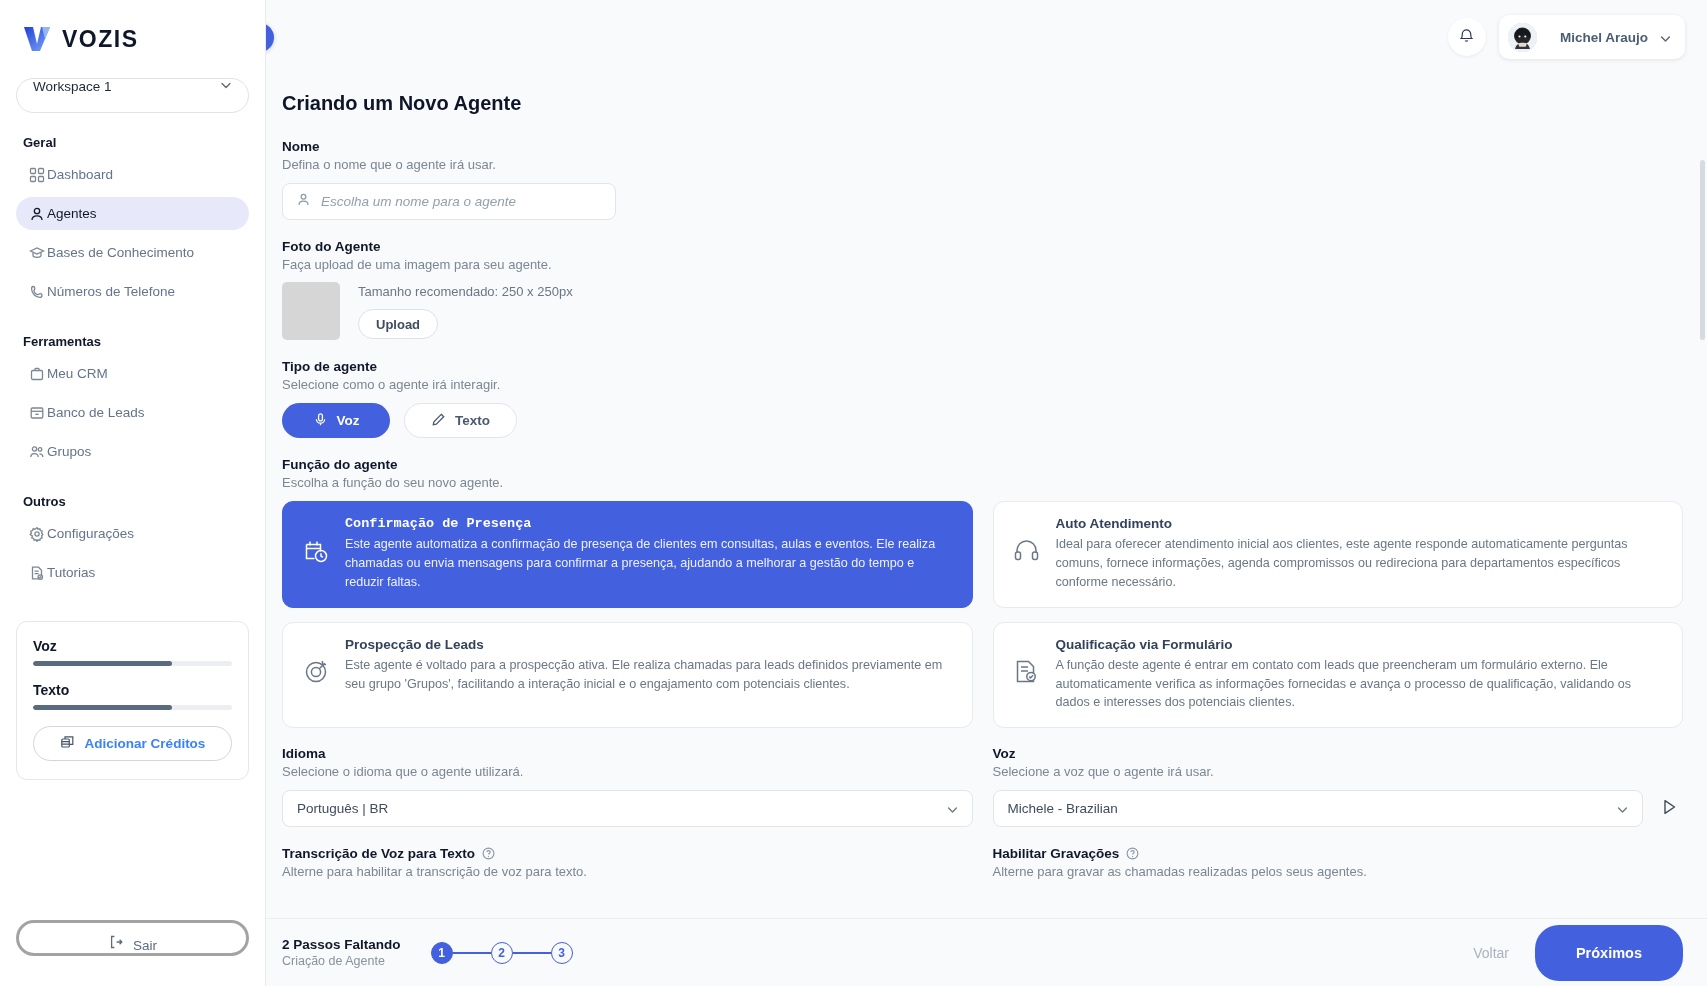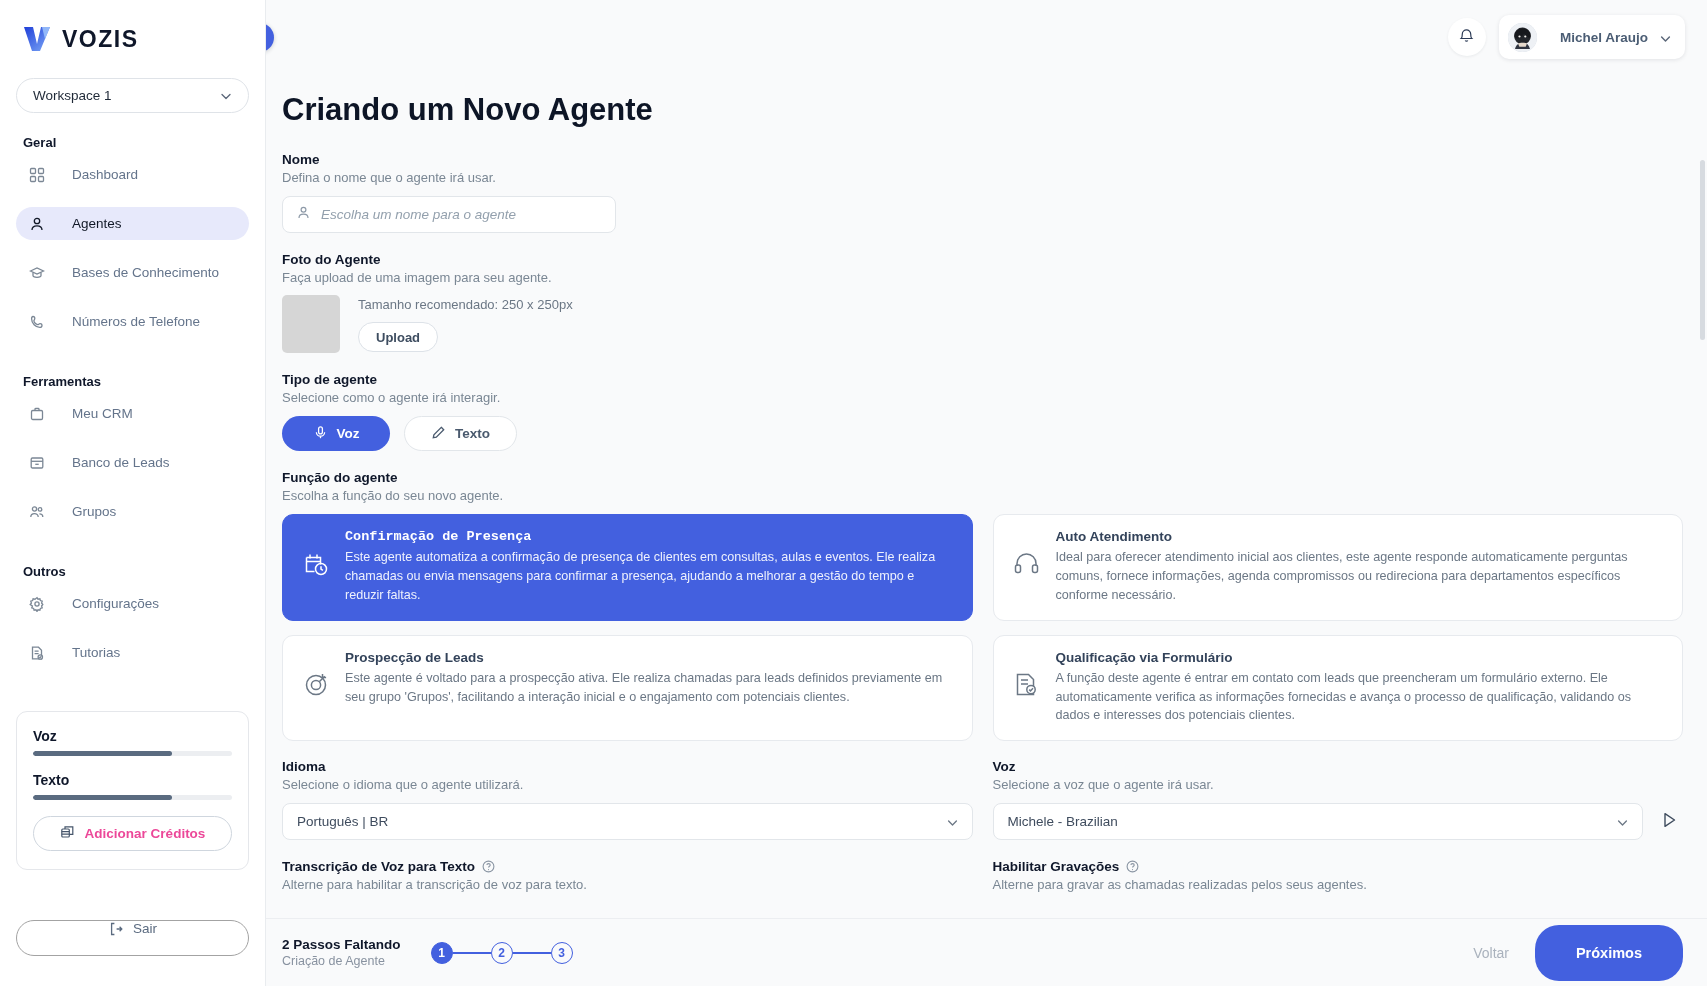--- a/index.html
+++ b/index.html
@@ -18,58 +18,58 @@
     display: flex; flex-direction: column;
     padding: 0 16px;
     flex: 0 0 266px;
   }
   .logo-row { display: flex; align-items: center; gap: 9px; height: 78px; padding-left: 7px; }
   .logo-mark { width: 30px; height: 26px; }
   .logo-text { font-size: 23px; font-weight: 700; letter-spacing: 1.5px; color: #0f172a; }
 
   .workspace {
     height: 35px; border: 1px solid #dfe3e8; border-radius: 18px;
-    display: flex; align-items: center; justify-content: space-between;
+    display: flex; justify-content: space-between;
     padding: 0 16px; margin: 0 0 22px 0; cursor: pointer;
     font-size: 13.5px; color: #1f2937;
   }
   .chev { width: 12px; height: 12px; display:inline-block; }
 
   .nav-group-title {
     font-size: 13px; font-weight: 700; color: #0f172a;
     margin: 0 0 8px 7px;
   }
   .nav-item {
-    display: flex; align-items: center; gap: 27px;
+    display: flex; align-items: center; gap: 2px;
     height: 33px; padding: 0 12px; border-radius: 17px;
     color: #64748b; font-size: 13.5px; cursor: pointer;
-    margin-bottom: 16px;
+    margin-bottom: 6px;
   }
   .nav-item .nav-ico { width: 17px; height: 17px; flex: 0 0 17px; display:flex; align-items:center; justify-content:center; }
   .nav-item.active { background: #e7e9fb; color: #111827; }
   .nav-item.active .nav-ico svg { stroke: #111827; }
   .nav-spacer { height: 20px; }
 
   .credits-card {
     border: 1px solid #e5e7eb; border-radius: 11px;
     padding: 16px 16px 18px 16px; margin-top: 26px;
   }
   .credit-label { font-size: 14px; font-weight: 700; color: #0f172a; margin-bottom: 7px; }
   .bar { height: 5px; border-radius: 3px; background: #eceef1; overflow: hidden; margin-bottom: 16px; }
   .bar > i { display: block; height: 100%; background: #5a6b80; border-radius: 3px; }
   .credits-btn {
     height: 35px; border: 1px solid #cfd6de; border-radius: 18px;
     display: flex; align-items: center; justify-content: center; gap: 9px;
-    font-size: 13.5px; font-weight: 700; color: #ec4899; cursor: pointer; background:#fff;
+    font-size: 13.5px; font-weight: 700; color: #3b82f6; cursor: pointer; background:#fff;
   }
 
   .sair-btn {
     margin-top: auto; margin-bottom: 30px;
-    height: 36px; border: 1px solid #a3a3a3; border-radius: 19px;
-    display: flex; align-items: flex-start; justify-content: center; gap: 9px;
+    height: 36px; border: 3px solid #a3a3a3; border-radius: 19px;
+    display: flex; align-items: flex-end; justify-content: center; gap: 9px;
     font-size: 13.5px; color: #5b6b80; cursor: pointer; background:#fff;
   }
 
   
   .main { flex: 1; position: relative; background: #f9fafb; height: 986px; overflow: hidden; }
 
   .topbar {
     height: 74px; display: flex; align-items: center; justify-content: flex-end;
     padding-right: 22px; gap: 13px; background: #f9fafb;
   }
@@ -90,21 +90,21 @@
     position: absolute; left: -21px; top: 23px; width: 29px; height: 29px;
     border-radius: 50%; background: #4360df; color: #fff; z-index: 5;
     display: flex; align-items: center; justify-content: center; cursor: pointer;
     box-shadow: 0 1px 4px rgba(16,24,40,.2);
   }
 
   .content {
     position: absolute; left: 0; right: 0; top: 74px; bottom: 68px;
     padding: 0 24px 0 16px; overflow: hidden;
   }
-  .page-title { font-size: 31px; font-weight: 700; color: #0d1526; margin: 18px 0 24px 0; }
+  .page-title { font-size: 20px; font-weight: 700; color: #0d1526; margin: 18px 0 24px 0; }
 
   .field-label { font-size: 13.5px; font-weight: 700; color: #0f172a; }
   .field-sub { font-size: 13px; color: #7a8794; margin-top: 3px; }
 
   .name-input {
     margin-top: 11px; width: 334px; height: 37px; background: #fff;
     border: 1px solid #e2e6ea; border-radius: 8px;
     display: flex; align-items: center; gap: 10px; padding: 0 13px;
   }
   .name-input .ph { font-size: 13.5px; color: #93a0ad; font-style: italic; }

